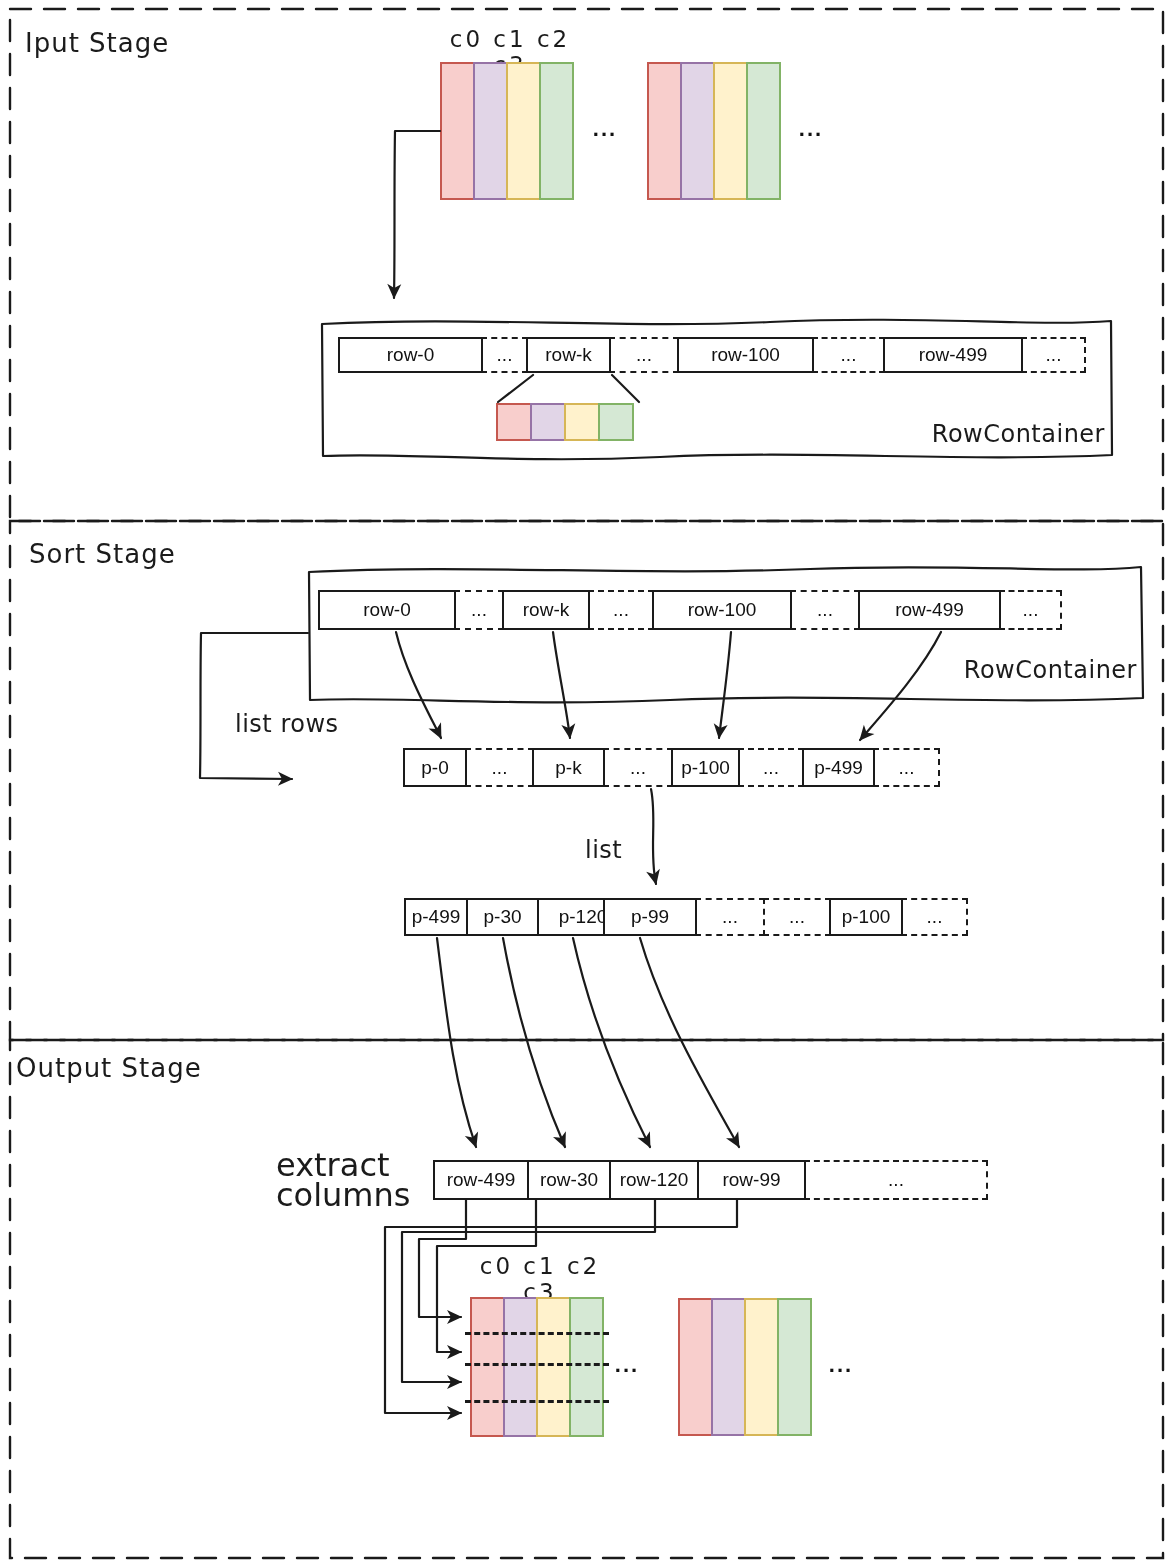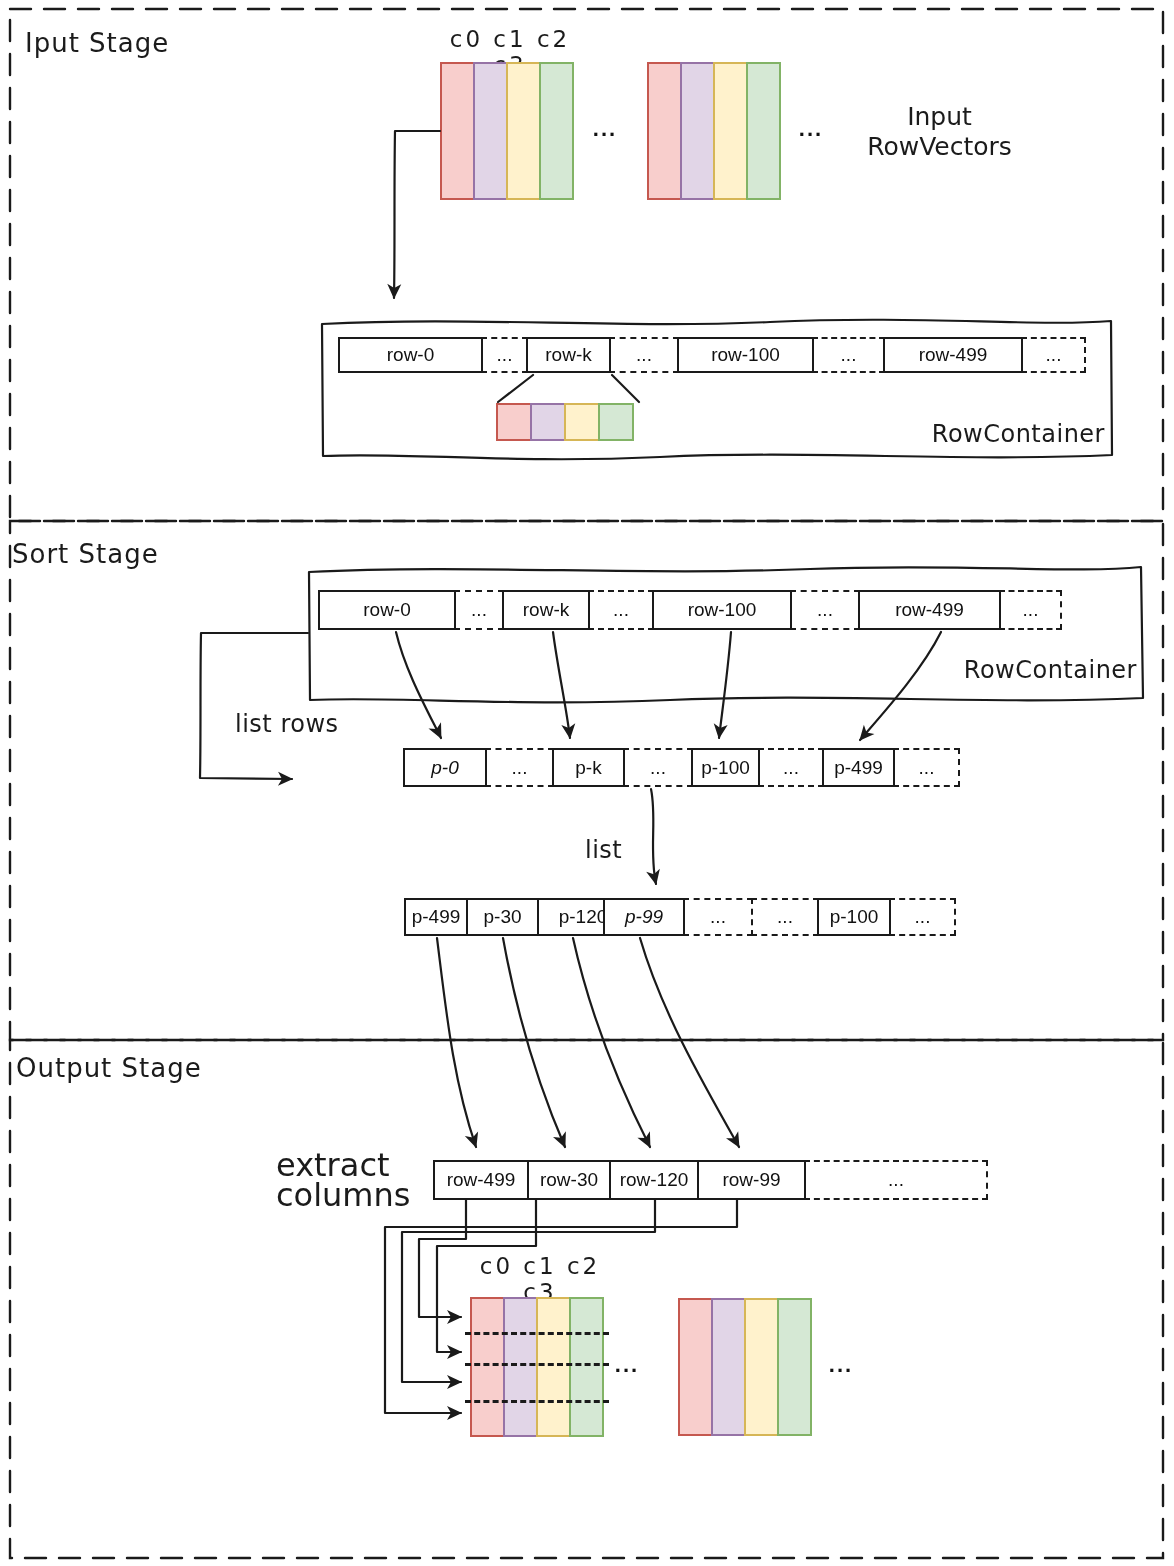--- a/index.html
+++ b/index.html
@@ -46,24 +46,20 @@
 
   <div class="abs matrix" style="left:647px;top:62px;height:138px;">
       <div class="mcol" style="width: 35px; background: rgb(248, 206, 204); border: 2px solid rgb(197, 88, 79);"></div>
       <div class="mcol" style="width: 35px; background: rgb(225, 213, 231); border: 2px solid rgb(150, 115, 166);"></div>
       <div class="mcol" style="width: 35px; background: rgb(255, 242, 204); border: 2px solid rgb(214, 182, 86);"></div>
       <div class="mcol" style="width: 35px; background: rgb(213, 232, 212); border: 2px solid rgb(130, 179, 102);"></div>
     </div>
 
   <div class="abs dots" style="left:794px;top:116px;width:34px;">...</div>
 
-  <div class="abs hand two-line" style="left:857px;top:102px;width:165px;font-size:25px;">
-    <span>Input</span><br>
-    <span>RowVectors</span>
-  </div>
 
   <div class="abs cells" style="left:338px;top:337px;height:36px;">
       <div class="cell solid" style="width: 145px;">row-0</div>
       <div class="cell dashed" style="width: 47px;">...</div>
       <div class="cell solid" style="width: 85px;">row-k</div>
       <div class="cell dashed" style="width: 70px;">...</div>
       <div class="cell solid" style="width: 137px;">row-100</div>
       <div class="cell dashed" style="width: 73px;">...</div>
       <div class="cell solid" style="width: 140px;">row-499</div>
       <div class="cell dashed" style="width: 65px;">...</div>
@@ -71,55 +67,55 @@
 
   <div class="abs matrix" style="left:496px;top:403px;height:38px;">
       <div class="mcol" style="width: 36px; background: rgb(248, 206, 204); border: 2px solid rgb(197, 88, 79);"></div>
       <div class="mcol" style="width: 36px; background: rgb(225, 213, 231); border: 2px solid rgb(150, 115, 166);"></div>
       <div class="mcol" style="width: 36px; background: rgb(255, 242, 204); border: 2px solid rgb(214, 182, 86);"></div>
       <div class="mcol" style="width: 36px; background: rgb(213, 232, 212); border: 2px solid rgb(130, 179, 102);"></div>
     </div>
 
   <div class="abs hand small-label" style="left:920px;top:420px;width:185px;text-align:right;font-size:24px;">RowContainer</div>
 
-  <div class="abs hand stage-label" style="left:12px;top:539px;">Sort Stage</div>
+  <div class="abs hand stage-label" style="left:29px;top:539px;">Sort Stage</div>
 
   <div class="abs cells" style="left:318px;top:590px;height:40px;">
       <div class="cell solid" style="width: 138px;">row-0</div>
       <div class="cell dashed" style="width: 50px;">...</div>
       <div class="cell solid" style="width: 88px;">row-k</div>
       <div class="cell dashed" style="width: 66px;">...</div>
       <div class="cell solid" style="width: 140px;">row-100</div>
       <div class="cell dashed" style="width: 70px;">...</div>
       <div class="cell solid" style="width: 143px;">row-499</div>
       <div class="cell dashed" style="width: 63px;">...</div>
     </div>
 
   <div class="abs hand small-label" style="left:952px;top:656px;width:185px;text-align:right;font-size:24px;">RowContainer</div>
 
   <div class="abs hand small-label" style="left:235px;top:710px;font-size:24px;">list rows</div>
 
   <div class="abs cells" style="left:403px;top:748px;height:39px;">
-      <div class="cell solid" style="width: 84px; font-style: italic;">p-0</div>
+      <div class="cell solid" style="width: 64px;">p-0</div>
       <div class="cell dashed" style="width: 69px;">...</div>
       <div class="cell solid" style="width: 73px;">p-k</div>
       <div class="cell dashed" style="width: 70px;">...</div>
       <div class="cell solid" style="width: 69px;">p-100</div>
       <div class="cell dashed" style="width: 66px;">...</div>
       <div class="cell solid" style="width: 73px;">p-499</div>
       <div class="cell dashed" style="width: 67px;">...</div>
     </div>
 
   <div class="abs hand small-label" style="left:585px;top:836px;font-size:24px;">list</div>
 
   <div class="abs cells" style="left:404px;top:898px;height:38px;">
       <div class="cell solid" style="width: 64px;">p-499</div>
       <div class="cell solid" style="width: 73px;">p-30</div>
       <div class="cell solid" style="width: 68px; padding-left: 24px;">p-120</div>
-      <div class="cell solid" style="width: 82px; font-style: italic;">p-99</div>
+      <div class="cell solid" style="width: 94px;">p-99</div>
       <div class="cell dashed" style="width: 70px;">...</div>
       <div class="cell dashed" style="width: 68px;">...</div>
       <div class="cell solid" style="width: 74px;">p-100</div>
       <div class="cell dashed" style="width: 67px;">...</div>
     </div>
 
   <div class="abs hand stage-label" style="left:16px;top:1053px;">Output Stage</div>
 
   <div class="abs hand two-line" style="left:276px;top:1150px;width:104px;font-size:32px;">
     <span>extract</span><br>

